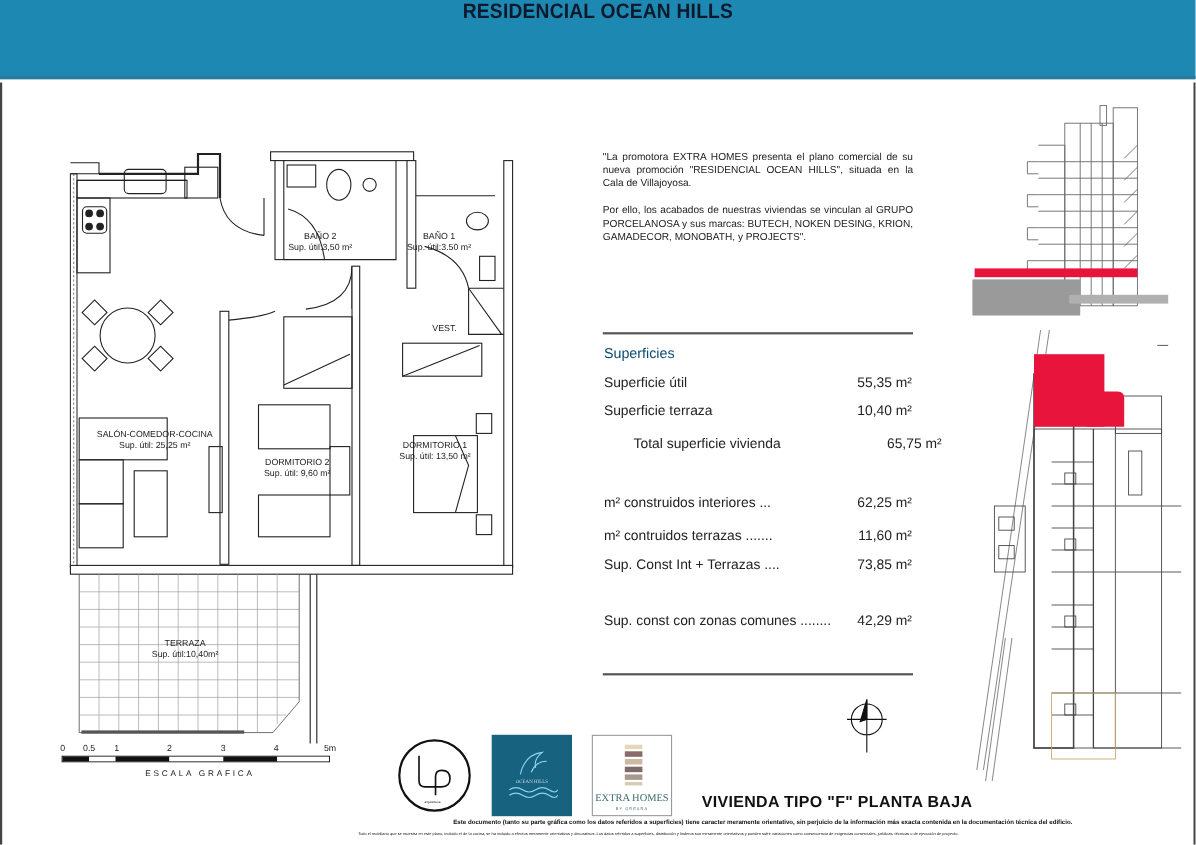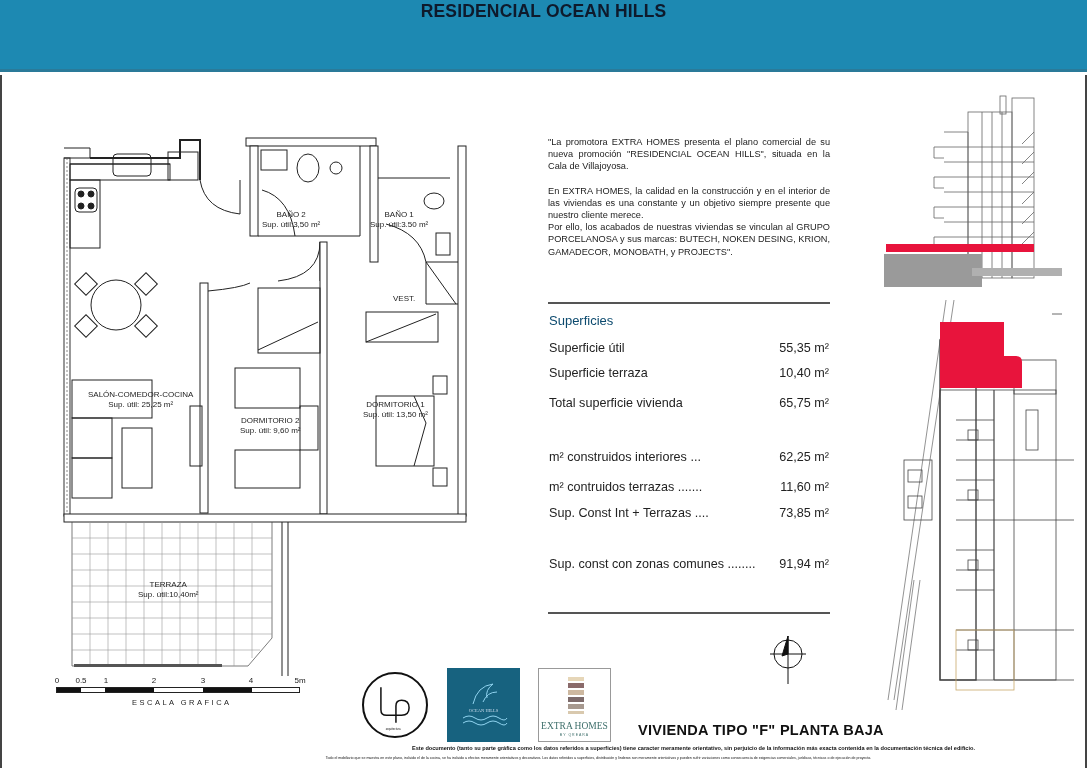--- a/index.html
+++ b/index.html
@@ -225,53 +225,52 @@
     <div style="width:49px;background:#111"></div>
     <div style="width:49px;background:#fff"></div>
     <div style="width:49px;background:#111"></div>
     <div style="width:47px;background:#fff"></div>
   </div>
   <div class="scale-caption">ESCALA GRAFICA</div>
 </div>
 
 <div class="intro">
   <p>"La promotora EXTRA HOMES  presenta el plano comercial de su nueva promoción "RESIDENCIAL OCEAN HILLS", situada en la Cala de Villajoyosa.</p>
-  <p class="tight">En EXTRA HOMES, la calidad en la construcción y en el interior de las viviendas es una constante y un objetivo siempre presente que nuestro cliente merece.</p>
   <p class="tight">Por ello, los acabados de nuestras viviendas se vinculan al GRUPO PORCELANOSA y sus marcas: BUTECH, NOKEN DESING, KRION, GAMADECOR, MONOBATH, y PROJECTS".</p>
 </div>
 
 <div class="sup-line" style="top:302px;"></div>
 <div class="sup-title">Superficies</div>
 <div class="sup-row" style="top:341px;">
   <span>Superficie útil</span>
   <span>55,35 m²</span>
 </div>
 <div class="sup-row" style="top:366px;">
   <span>Superficie terraza</span>
   <span>10,40 m²</span>
 </div>
-<div class="sup-row" style="top:396px;">
+<div class="sup-row" style="top:396px;margin-left:27px;">
   <span>Total superficie vivienda</span>
   <span>65,75 m²</span>
 </div>
 <div class="sup-row" style="top:450px;">
   <span>m² construidos interiores ...</span>
   <span>62,25 m²</span>
 </div>
 <div class="sup-row" style="top:480px;gap:47px;">
   <span>m² contruidos terrazas .......</span>
   <span>11,60 m²</span>
 </div>
 <div class="sup-row" style="top:506px;">
   <span>Sup. Const Int + Terrazas ....</span>
   <span>73,85 m²</span>
 </div>
 <div class="sup-row" style="top:557px;">
   <span>Sup. const con zonas comunes ........</span>
-  <span>91,94 m²</span>
+  <span>42,29 m²</span>
 </div>
 <div class="sup-line" style="top:612px;"></div>
 
 <div class="elevation">
   <svg viewBox="0 0 180 195" width="180" height="195" fill="none" stroke="#666" stroke-width="0.8">
     <rect x="116" y="4" width="6" height="18"></rect>
     <rect x="128" y="6" width="22" height="180"></rect>
     <rect x="84" y="20" width="44" height="166"></rect>
     <path d="M60 40 L84 40 L84 186 L60 186"></path>
     <g>

